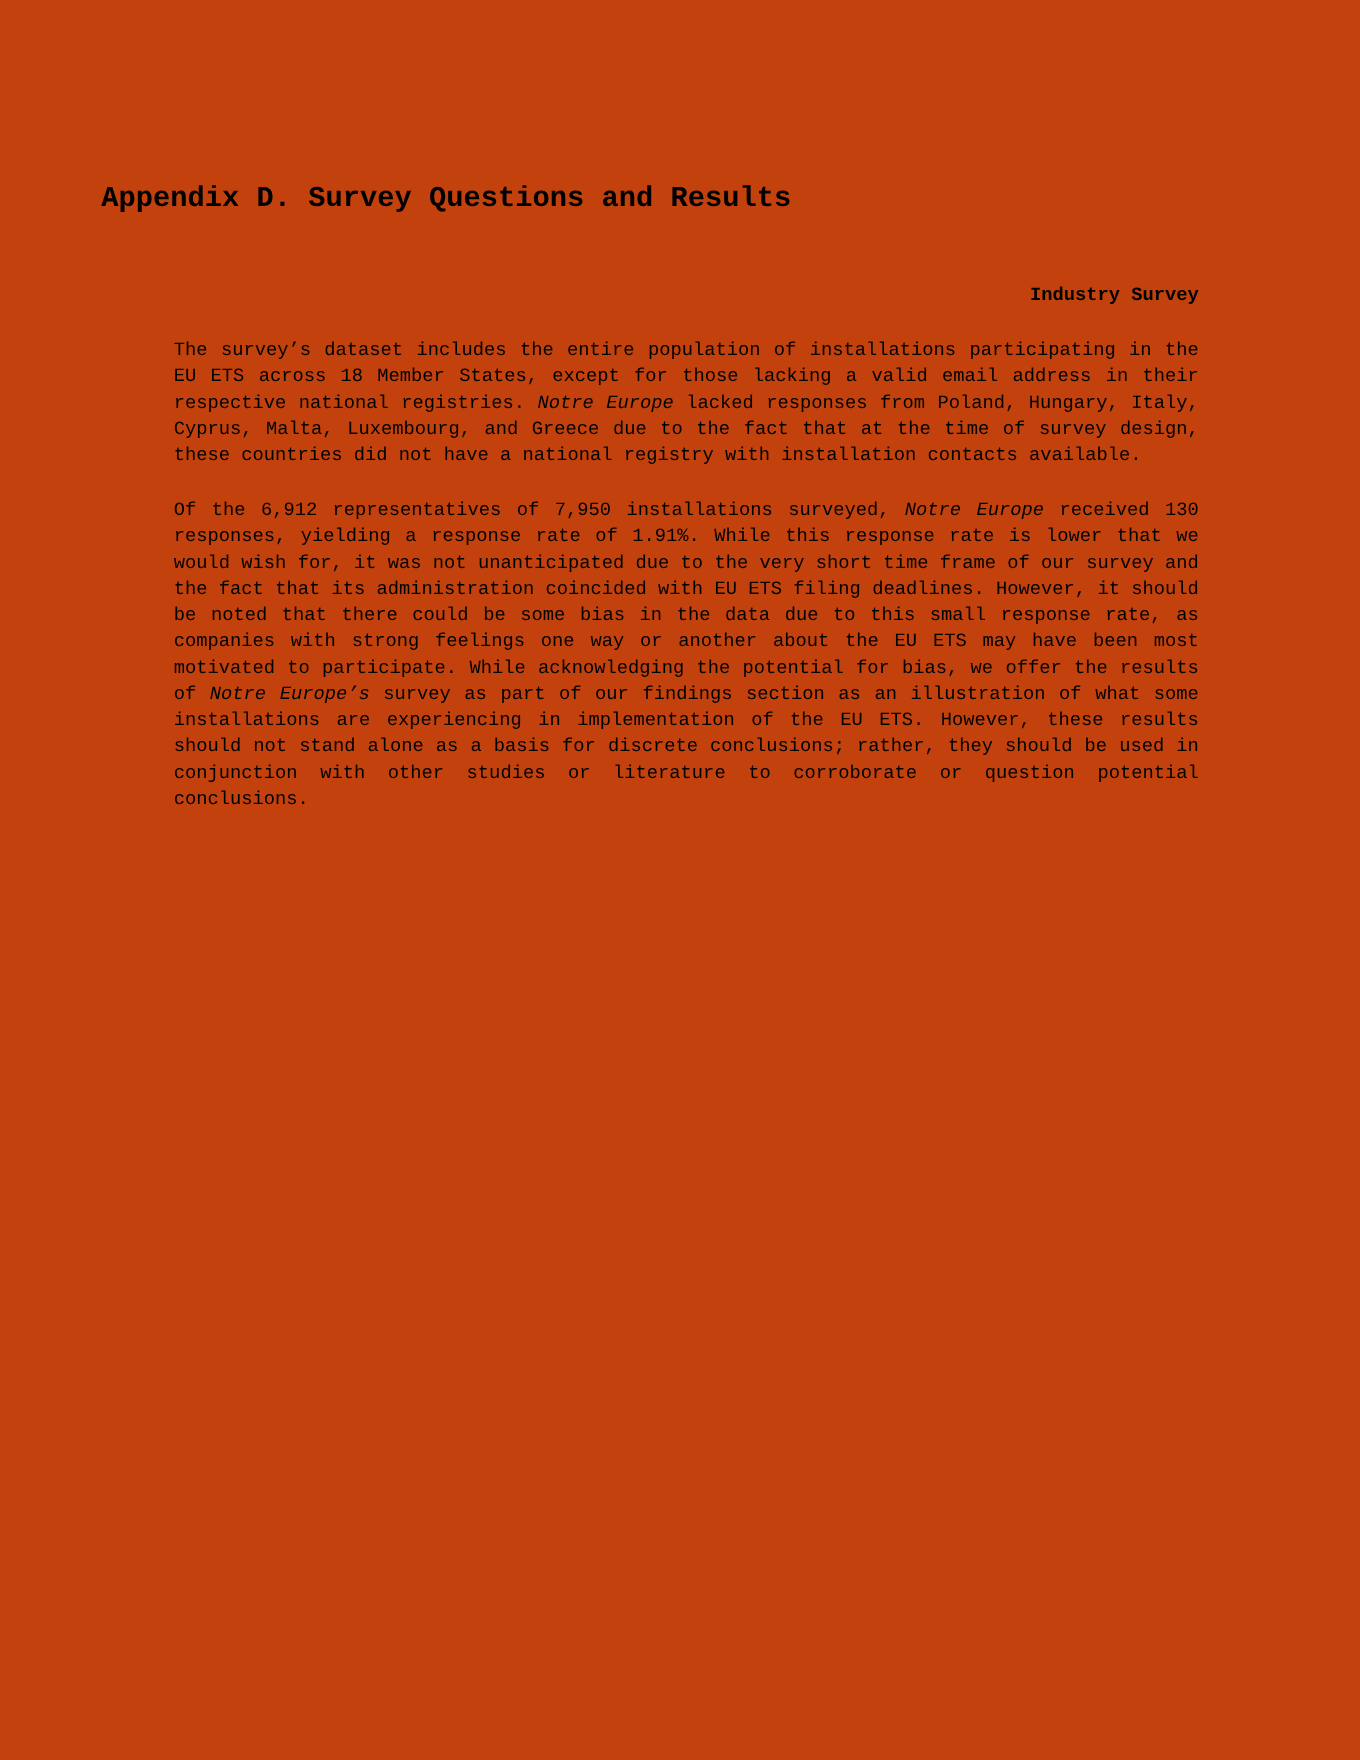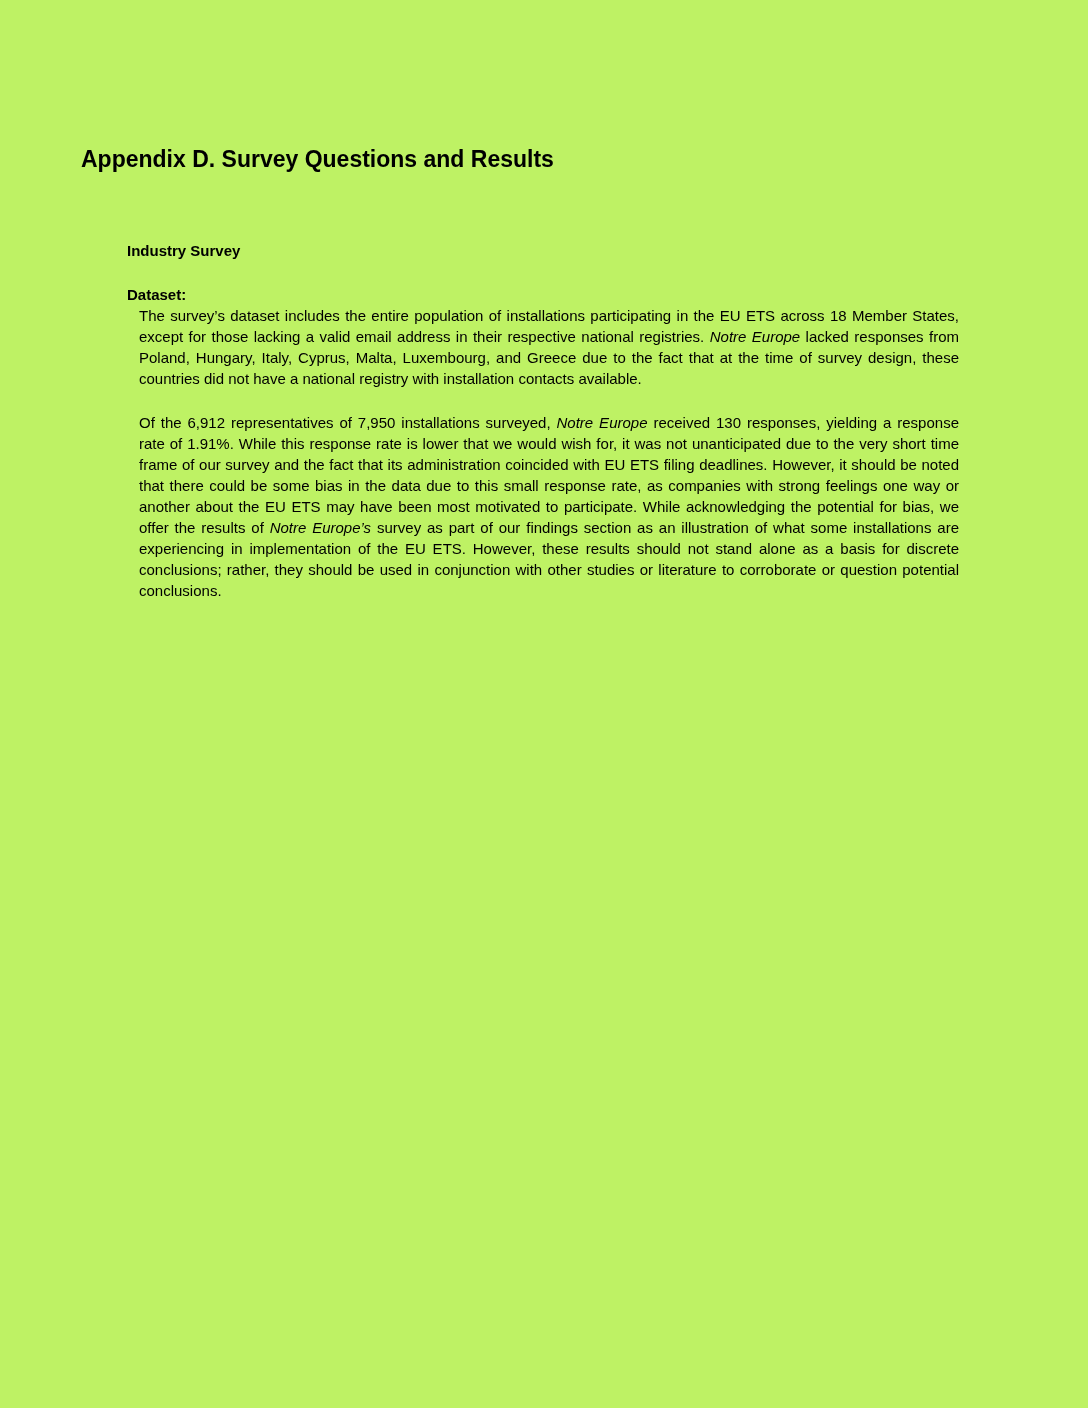--- a/index.html
+++ b/index.html
@@ -5,23 +5,23 @@
   * { box-sizing: border-box; }
   html, body {
     margin: 0;
     padding: 0;
     background: #ffffff;
   }
   .page {
     position: relative;
     width: 1088px;
     height: 1408px;
-    background: #bef264;
+    background: #c2410c;
     color: #000000;
-    font-family: Liberation Sans, sans-serif;
+    font-family: Liberation Mono, monospace;
     overflow: hidden;
   }
   .doc-title {
     position: absolute;
     left: 81px;
     top: 130px;
     font-size: 23px;
     line-height: 28px;
     white-space: nowrap;
   }
@@ -30,22 +30,22 @@
     position: absolute;
     left: 127px;
     top: 226px;
     width: 832px;
     font-size: 15px;
     line-height: 21px;
     text-align: justify;
   }
   .survey-heading {
     font-weight: bold;
-    margin: 14px 0 23px 0;
-    text-align: left;
+    margin: 0 0 23px 0;
+    text-align: right;
   }
   .dataset-heading {
     font-weight: bold;
     margin: 0;
     text-align: left;
   }
   .body-paragraph {
     margin: 0 0 23px 12px;
   }
   .body-paragraph:last-child { margin-bottom: 0; }
@@ -55,21 +55,20 @@
 <body>
 
 <div class="page">
 
   <h1 class="doc-title"><span class="run-bold">Appendix D.</span><span> Survey Questions and Results</span></h1>
 
   <div class="content">
 
     <div class="survey-heading">Industry Survey</div>
 
-    <div class="dataset-heading">Dataset:</div>
 
     <p class="body-paragraph"><span>The survey’s dataset includes the entire population of installations participating in the EU ETS across 18 Member States, except for those lacking a valid email address in their respective national registries. </span><span class="run-italic">Notre Europe</span><span> lacked responses from Poland, Hungary, Italy, Cyprus, Malta, Luxembourg, and Greece due to the fact that at the time of survey design, these countries did not have a national registry with installation contacts available.</span></p>
 
     <p class="body-paragraph"><span>Of the 6,912 representatives of 7,950 installations surveyed, </span><span class="run-italic">Notre Europe</span><span> received 130 responses, yielding a response rate of 1.91%. While this response rate is lower that we would wish for, it was not unanticipated due to the very short time frame of our survey and the fact that its administration coincided with EU ETS filing deadlines. However, it should be noted that there could be some bias in the data due to this small response rate, as companies with strong feelings one way or another about the EU ETS may have been most motivated to participate. While acknowledging the potential for bias, we offer the results of </span><span class="run-italic">Notre Europe’s</span><span> survey as part of our findings section as an illustration of what some installations are experiencing in implementation of the EU ETS. However, these results should not stand alone as a basis for discrete conclusions; rather, they should be used in conjunction with other studies or literature to corroborate or question potential conclusions.</span></p>
 
   </div>
 
 </div>
 
 </body></html>

